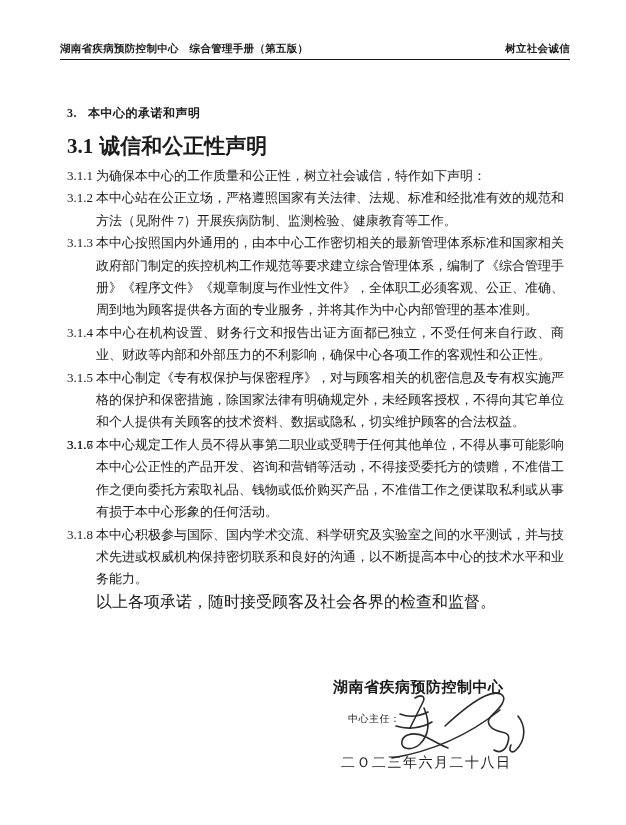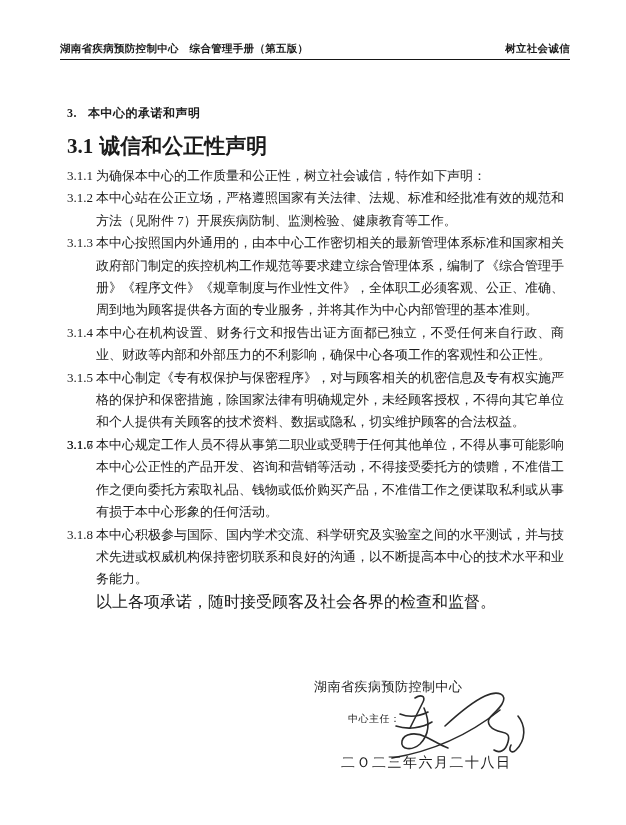--- a/index.html
+++ b/index.html
@@ -66,24 +66,25 @@
     top: 0;
     text-align: right;
   }
   .closing {
     padding-left: 29px;
     font-size: 16px;
     line-height: 22.4px;
   }
   .sig-org {
     position: absolute;
-    left: 314px;
+    left: 333px;
     top: 678px;
-    font-size: 13px;
+    font-size: 15px;
     letter-spacing: 0.5px;
+    font-weight: bold;
   }
   .sig-role {
     position: absolute;
     left: 348px;
     top: 712px;
     font-size: 10px;
     letter-spacing: 0.5px;
   }
   .sig-date {
     position: absolute;

